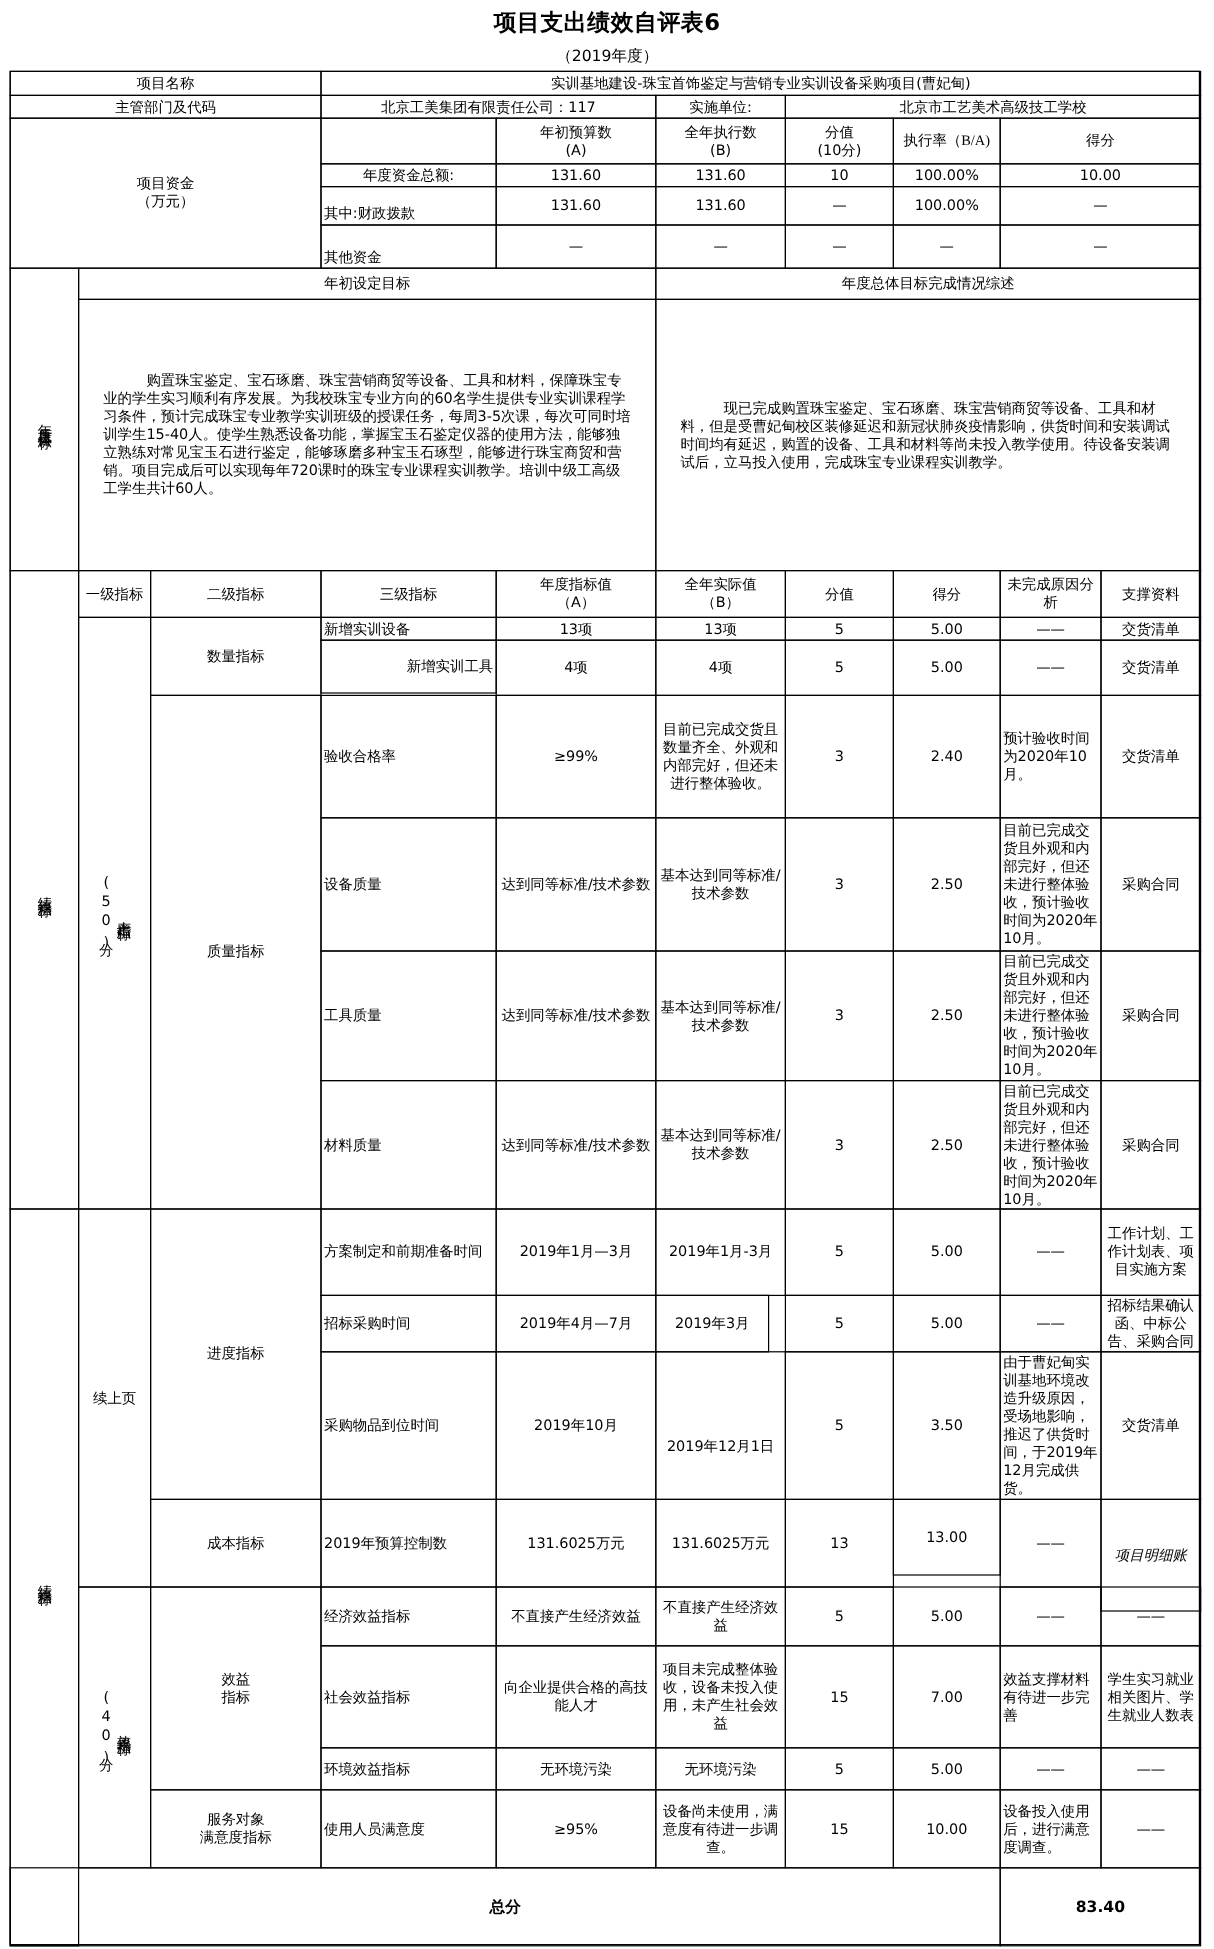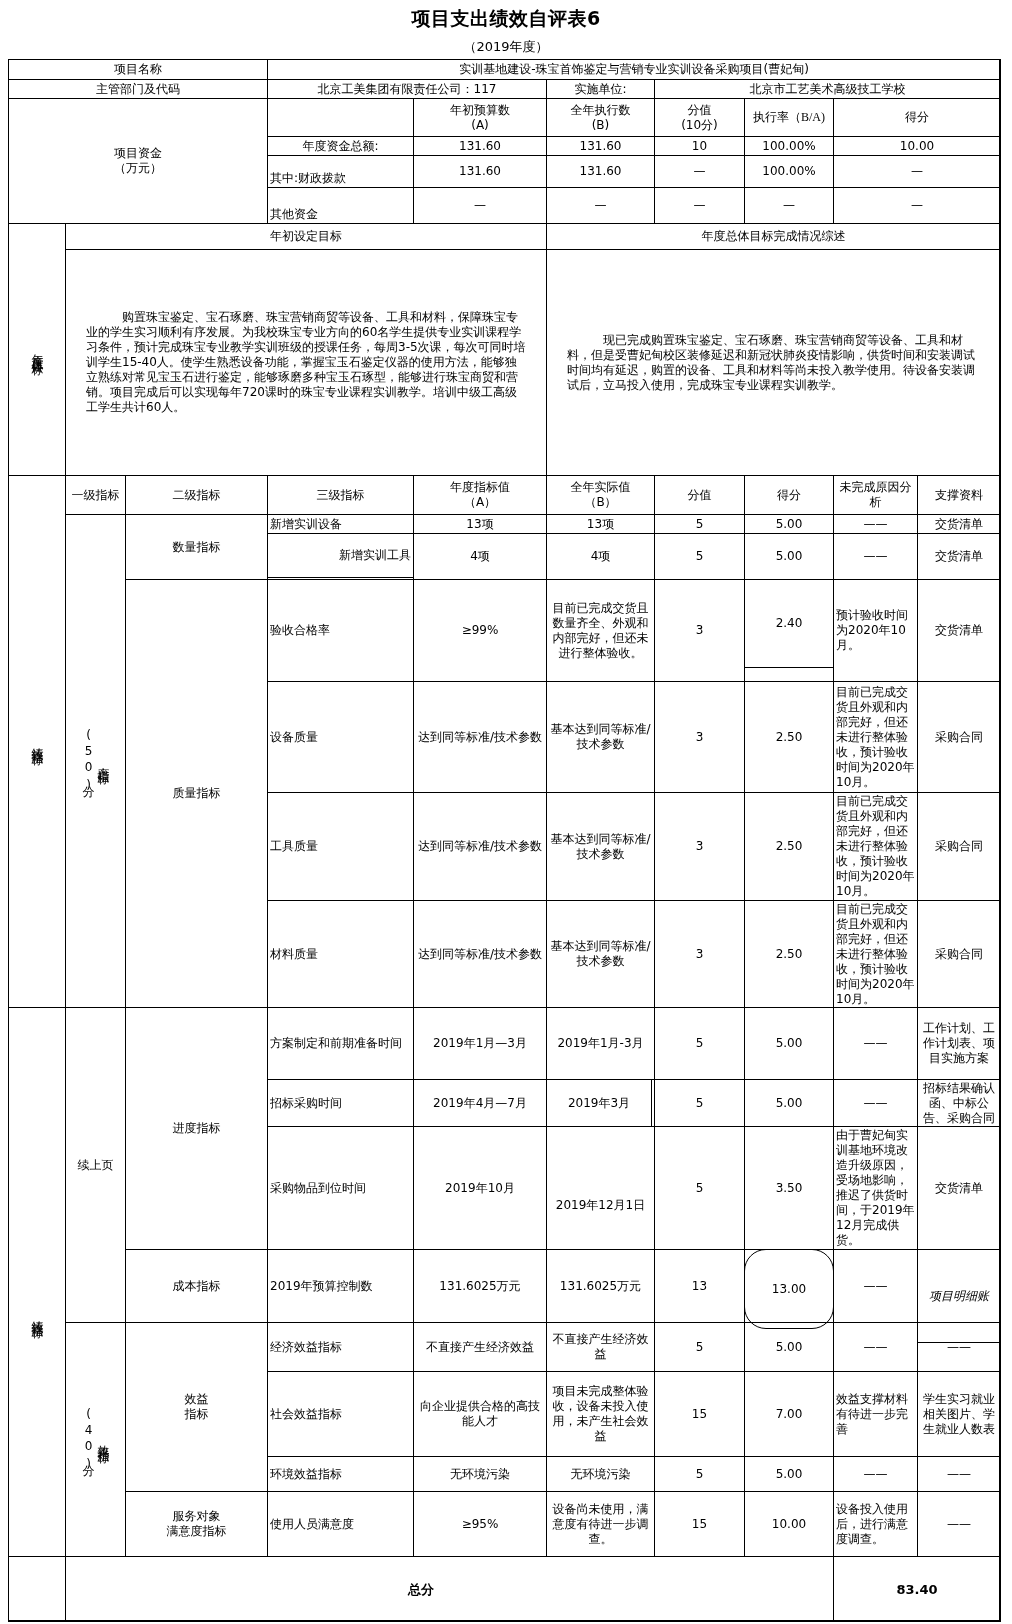--- a/index.html
+++ b/index.html
@@ -247,21 +247,21 @@
     </div>
     <div class="cell" style="left: 413px; top: 579px; width: 134px; height: 103px;">
       <span style="white-space: pre-line;">≥99%</span>
     </div>
     <div class="cell" style="left: 546px; top: 579px; width: 109px; height: 103px;">
       <span style="white-space: pre-line;">目前已完成交货且数量齐全、外观和内部完好，但还未进行整体验收。</span>
     </div>
     <div class="cell" style="left: 654px; top: 579px; width: 91px; height: 103px;">
       <span style="white-space: pre-line;">3</span>
     </div>
-    <div class="cell" style="left: 744px; top: 579px; width: 90px; height: 89px;">
+    <div class="cell" style="left: 744px; top: 579px; width: 90px; height: 103px;">
       <span style="white-space: pre-line;">2.40</span>
     </div>
     <div class="cell l" style="left: 833px; top: 579px; width: 85px; height: 103px;">
       <span style="white-space: pre-line;">预计验收时间为2020年10月。</span>
     </div>
     <div class="cell" style="left: 917px; top: 579px; width: 84px; height: 103px;">
       <span style="white-space: pre-line;">交货清单</span>
     </div>
     <div class="cell l" style="left: 267px; top: 681px; width: 147px; height: 112px;">
       <span style="white-space: pre-line;">设备质量</span>
@@ -346,21 +346,21 @@
     </div>
     <div class="cell" style="left: 917px; top: 1007px; width: 84px; height: 73px;">
       <span style="white-space: pre-line;">工作计划、工作计划表、项目实施方案</span>
     </div>
     <div class="cell l" style="left: 267px; top: 1079px; width: 147px; height: 48px;">
       <span style="white-space: pre-line;">招标采购时间</span>
     </div>
     <div class="cell" style="left: 413px; top: 1079px; width: 134px; height: 48px;">
       <span style="white-space: pre-line;">2019年4月—7月</span>
     </div>
-    <div class="cell" style="left: 546px; top: 1079px; width: 106px; height: 48px;">
+    <div class="cell" style="left: 546px; top: 1079px; width: 95px; height: 48px;">
       <span style="white-space: pre-line;">2019年3月</span>
     </div>
     <div class="cell" style="left: 654px; top: 1079px; width: 91px; height: 48px;">
       <span style="white-space: pre-line;">5</span>
     </div>
     <div class="cell" style="left: 744px; top: 1079px; width: 90px; height: 48px;">
       <span style="white-space: pre-line;">5.00</span>
     </div>
     <div class="cell" style="left: 833px; top: 1079px; width: 85px; height: 48px;">
       <span style="white-space: pre-line;">——</span>
@@ -394,21 +394,21 @@
     </div>
     <div class="cell" style="left: 413px; top: 1249px; width: 134px; height: 74px;">
       <span style="white-space: pre-line;">131.6025万元</span>
     </div>
     <div class="cell" style="left: 546px; top: 1249px; width: 109px; height: 74px;">
       <span style="white-space: pre-line;">131.6025万元</span>
     </div>
     <div class="cell" style="left: 654px; top: 1249px; width: 91px; height: 74px;">
       <span style="white-space: pre-line;">13</span>
     </div>
-    <div class="cell" style="left: 744px; top: 1249px; width: 90px; height: 80px; border-radius: 22px;">
+    <div class="cell" style="left: 744px; top: 1249px; width: 90px; height: 64px;">
       <span style="white-space: pre-line;">13.00</span>
     </div>
     <div class="cell" style="left: 833px; top: 1249px; width: 85px; height: 74px;">
       <span style="white-space: pre-line;">——</span>
     </div>
     <div class="cell" style="left: 917px; top: 1249px; width: 84px; height: 94px; font-style: italic;">
       <span style="white-space: pre-line;">项目明细账</span>
     </div>
     <div class="cell l" style="left: 267px; top: 1322px; width: 147px; height: 50px;">
       <span style="white-space: pre-line;">经济效益指标</span>

